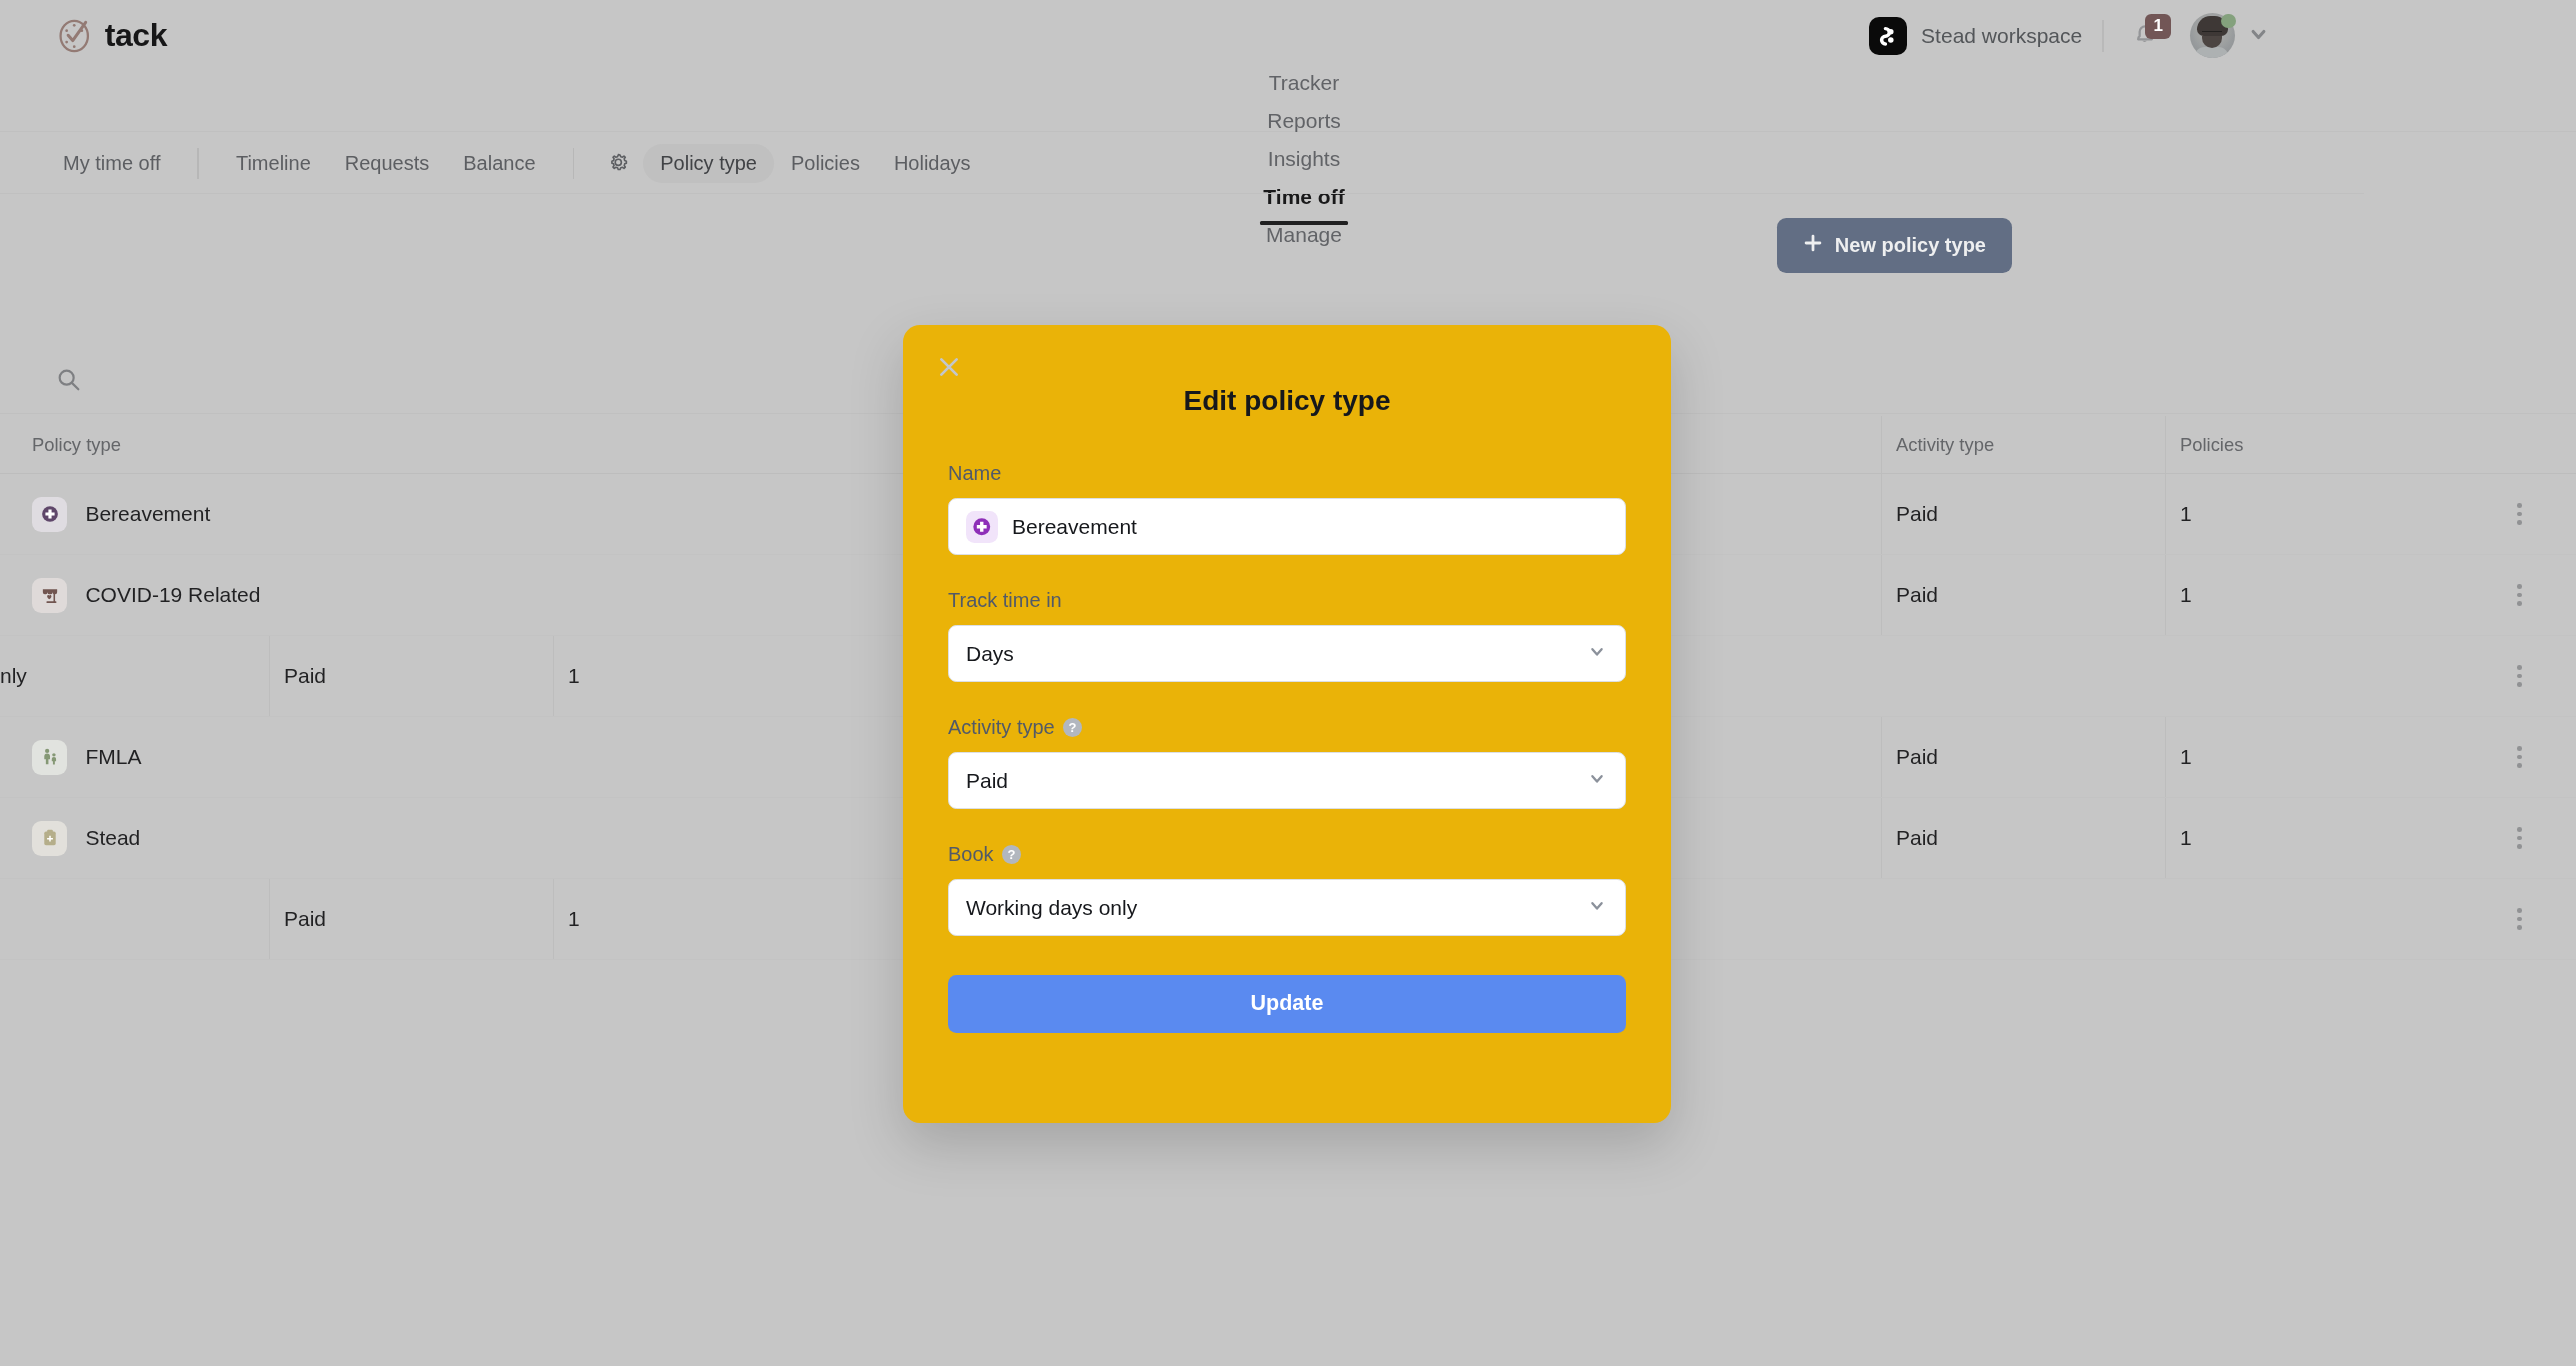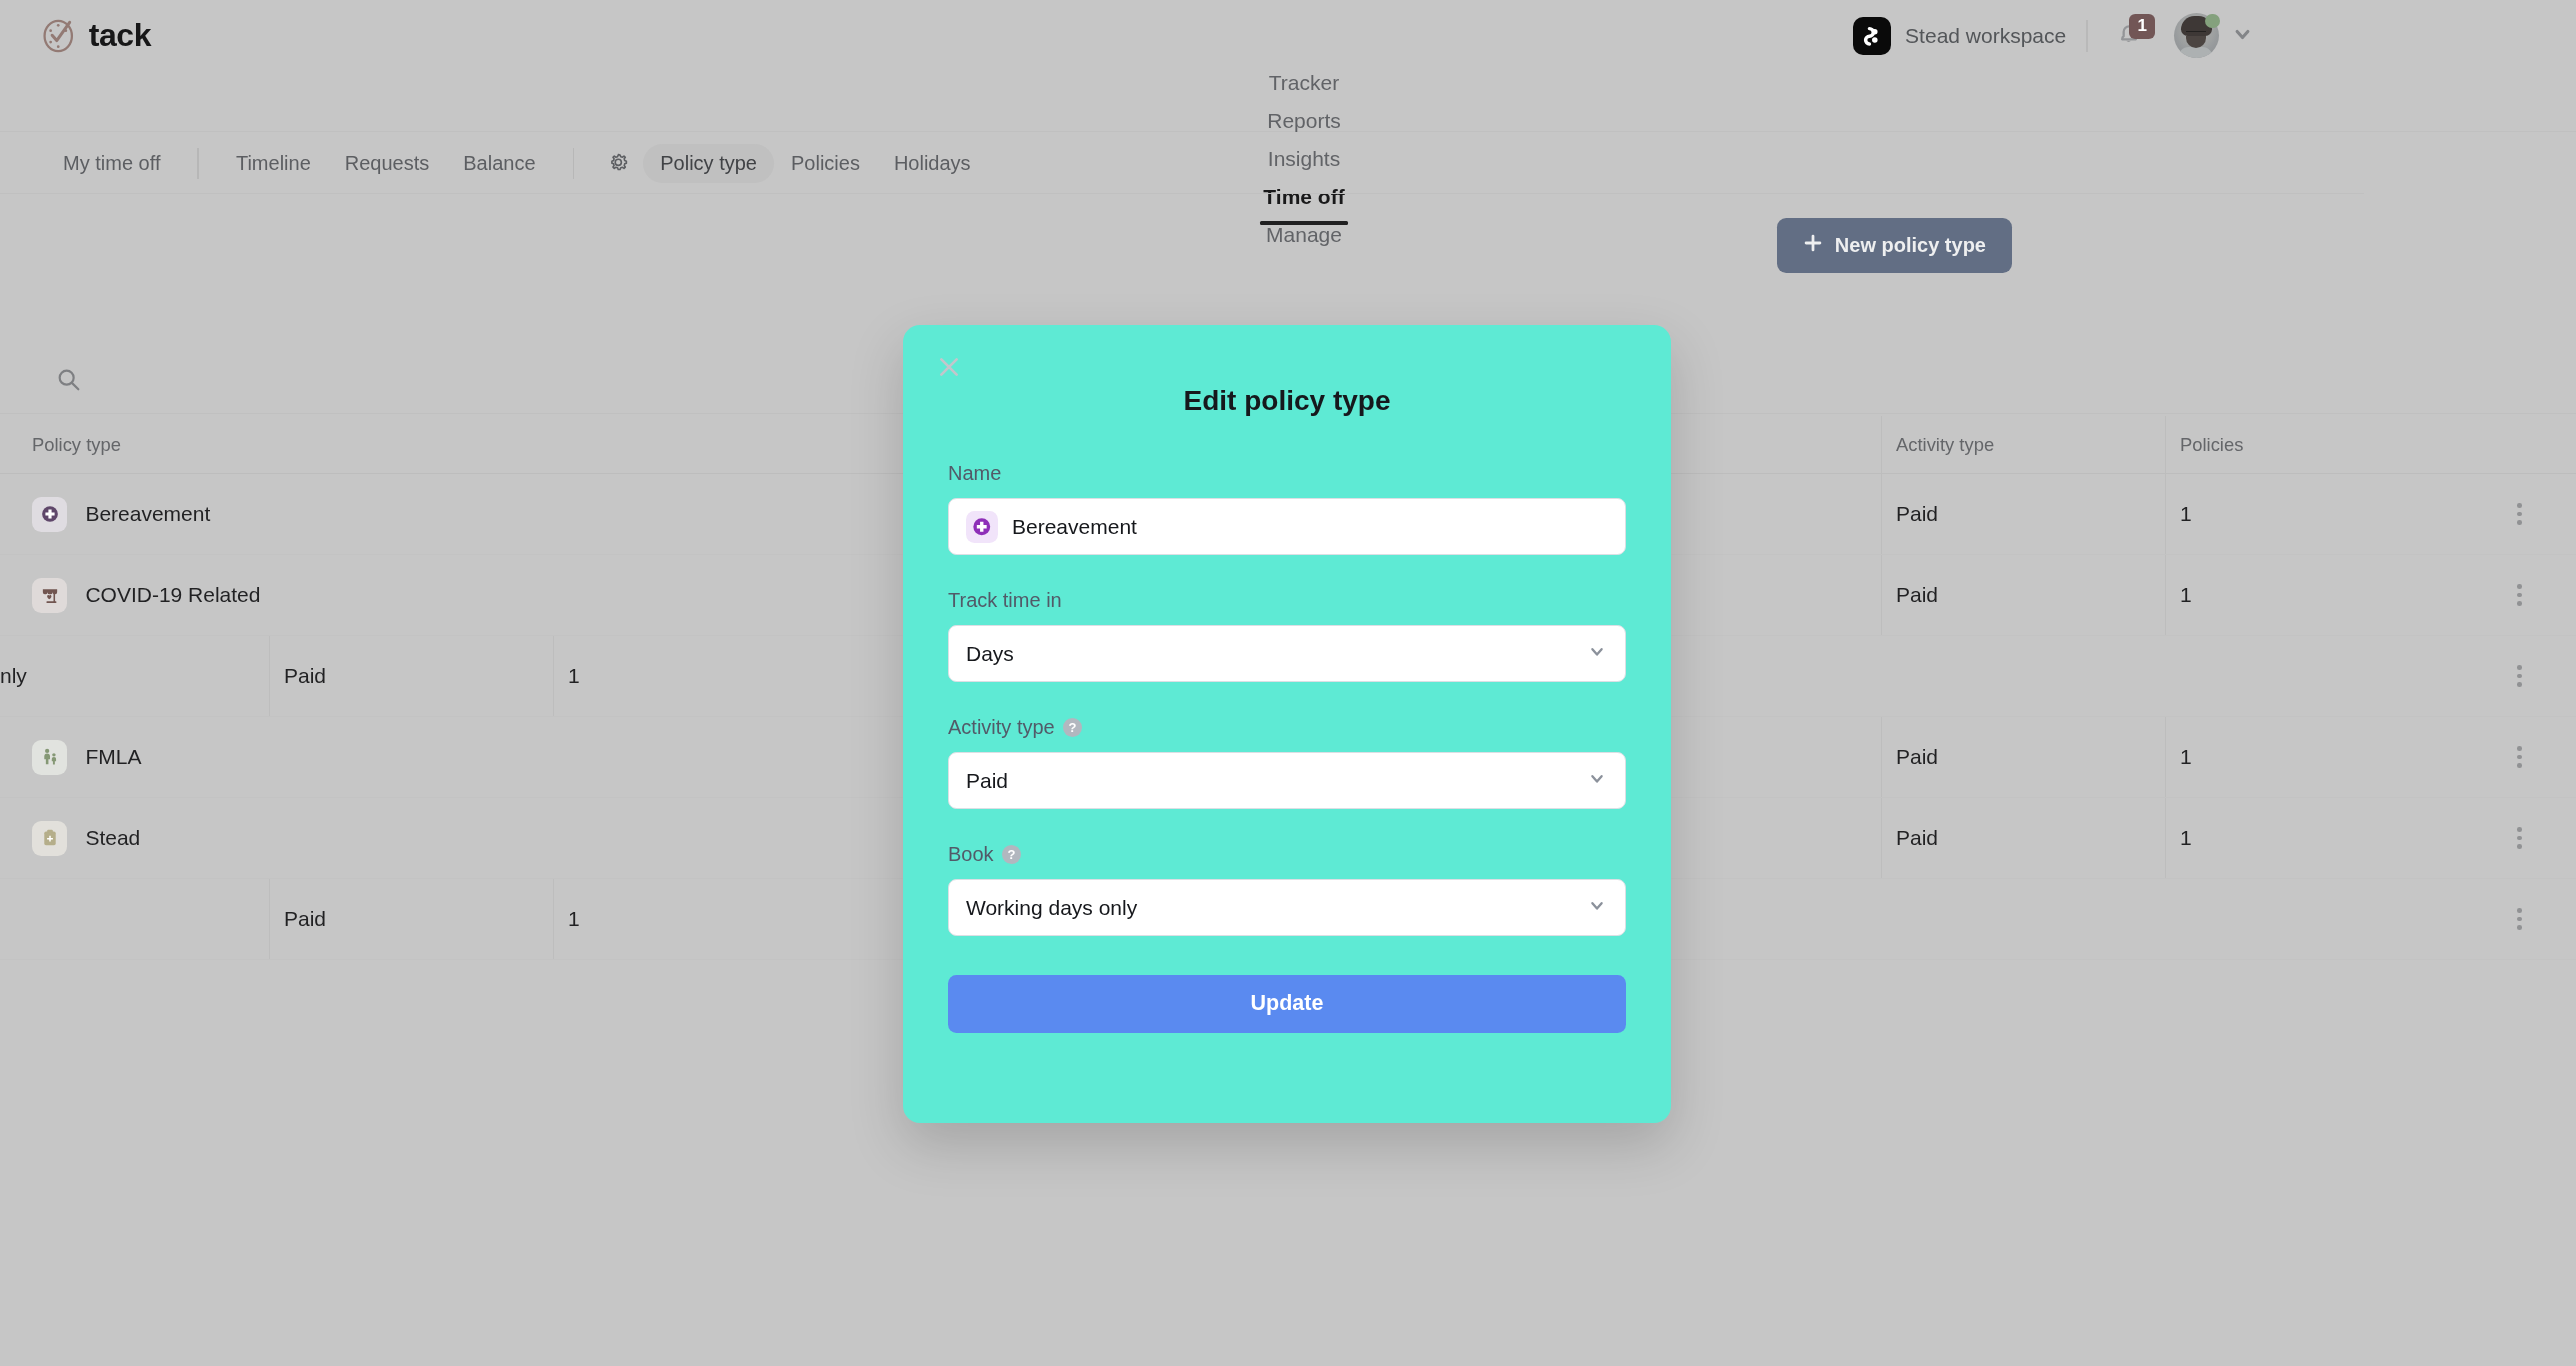--- a/index.html
+++ b/index.html
@@ -9,21 +9,21 @@
     background: #c6c6c6;
     overflow: hidden;
   }
   .page { position: relative; width: 2576px; height: 1366px; }
 
   
   .dim { filter: saturate(0.25) brightness(1.02); }
 
   
   .topbar {
-    position: absolute; left: 0; top: 0; width: 2288px; height: 71px;
+    position: absolute; left: 16px; top: 0; width: 2288px; height: 71px;
     display: flex; align-items: center;
   }
   .brand { display: flex; align-items: center; gap: 10.7px; margin-left: 40px; }
   .brand-mark { width: 38px; height: 38px; }
   .brand-name { font-size: 32px; font-weight: 700; color: #15171a; letter-spacing: -0.4px; }
 
   .topright {
     position: absolute; right: 34px; top: 0; height: 71px;
     display: flex; align-items: center; gap: 0;
   }
@@ -127,21 +127,21 @@
     width: 35px; height: 35px; border-radius: 9.2px;
     display: flex; align-items: center; justify-content: center; flex: none;
   }
   .dots { display: flex; flex-direction: column; gap: 3.8px; align-items: center; }
   .dots i { width: 4.6px; height: 4.6px; border-radius: 50%; background: #8b8f97; display: block; }
 
   
   .scrim { position: absolute; inset: 0; background: rgba(200,200,200,0.0); }
   .modal {
     position: absolute; left: 903px; top: 325px; width: 768px; height: 798px;
-    background: #5eead4; border-radius: 17px;
+    background: #eab308; border-radius: 17px;
     box-shadow: 0 21.5px 54px rgba(0,0,0,0.17);
   }
   .modal-close {
     position: absolute; left: 24.6px; top: 21.5px; width: 43px; height: 43px;
     display: flex; align-items: center; justify-content: center; cursor: pointer;
   }
   .modal-title {
     text-align: center; font-size: 28px; font-weight: 700; color: #16181c;
     padding-top: 60px;
   }

